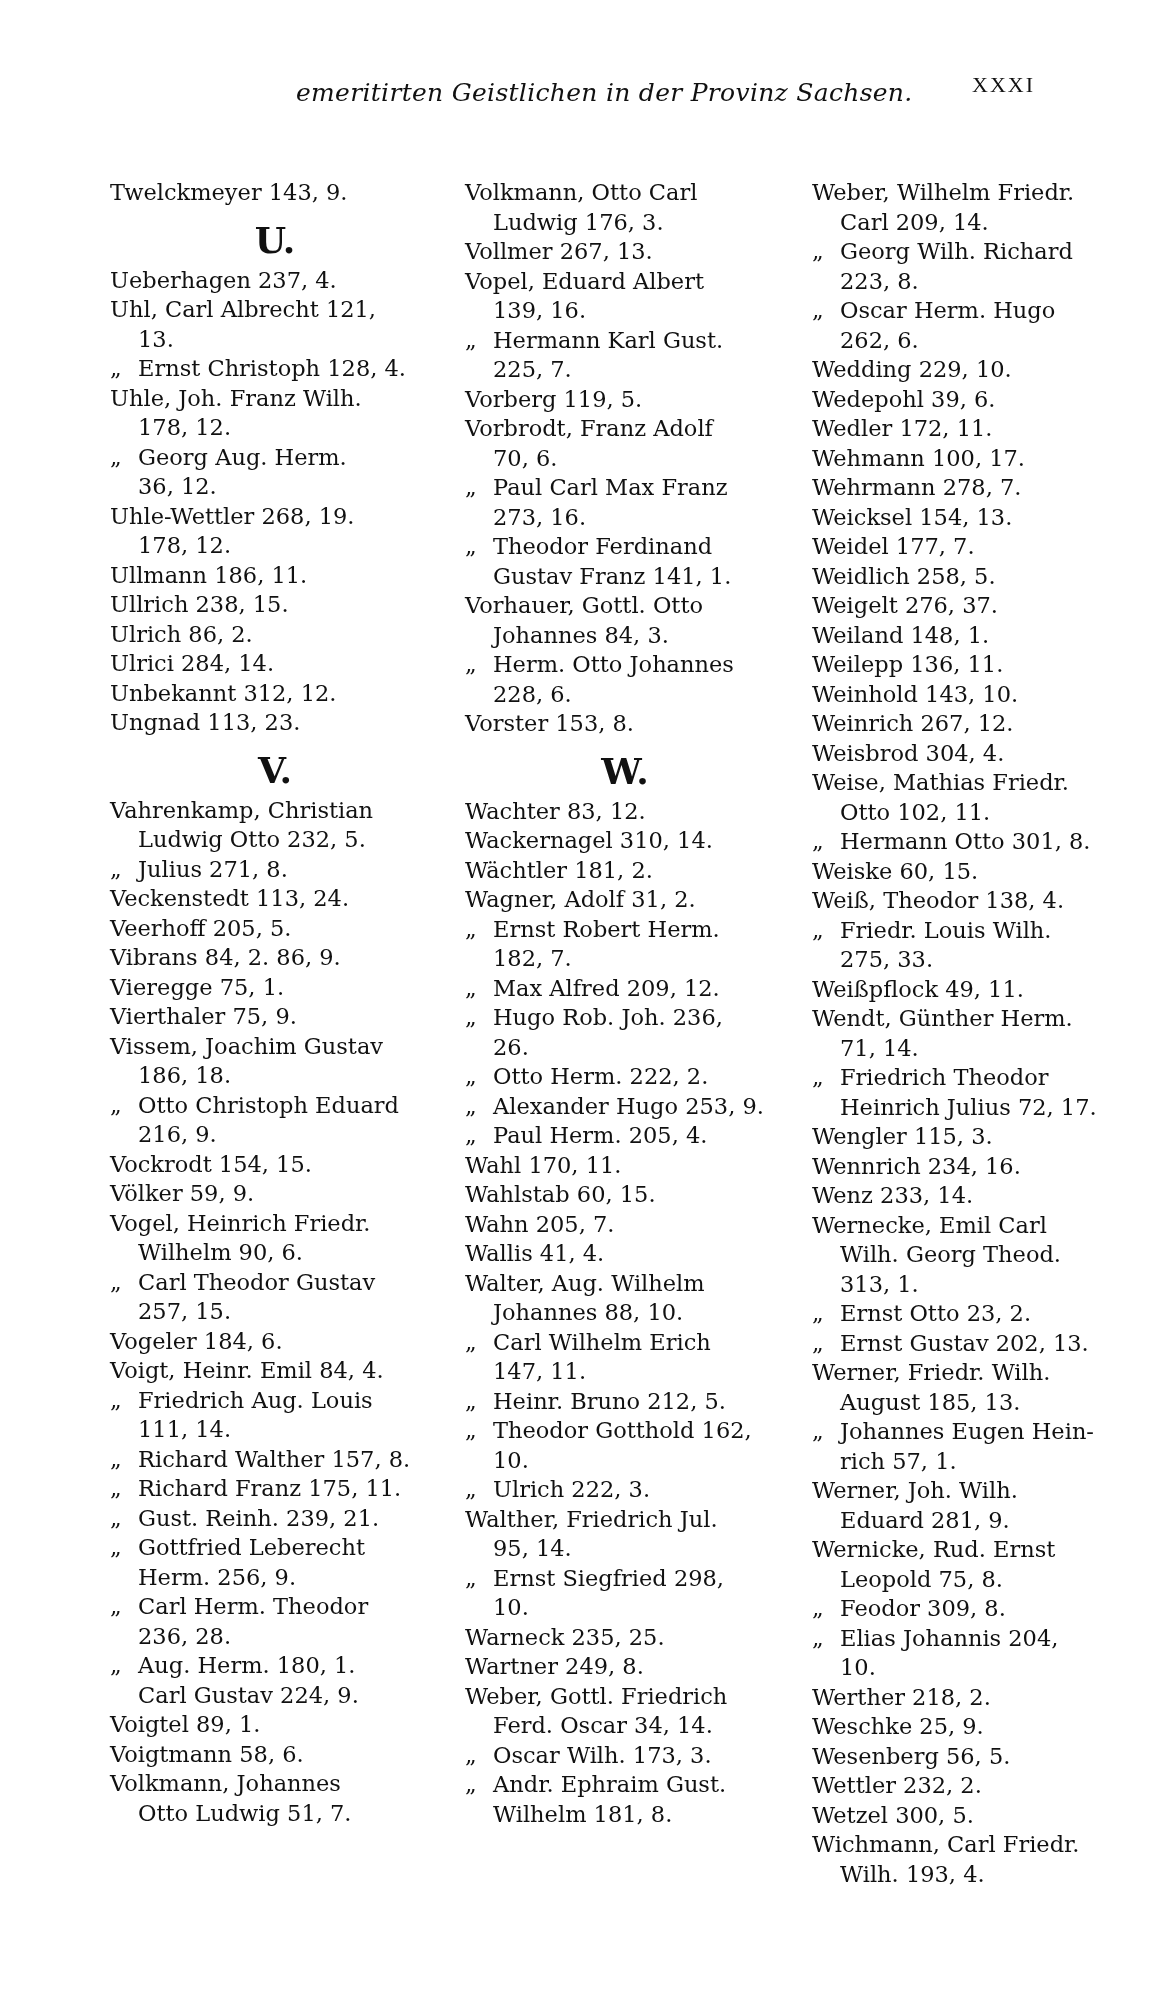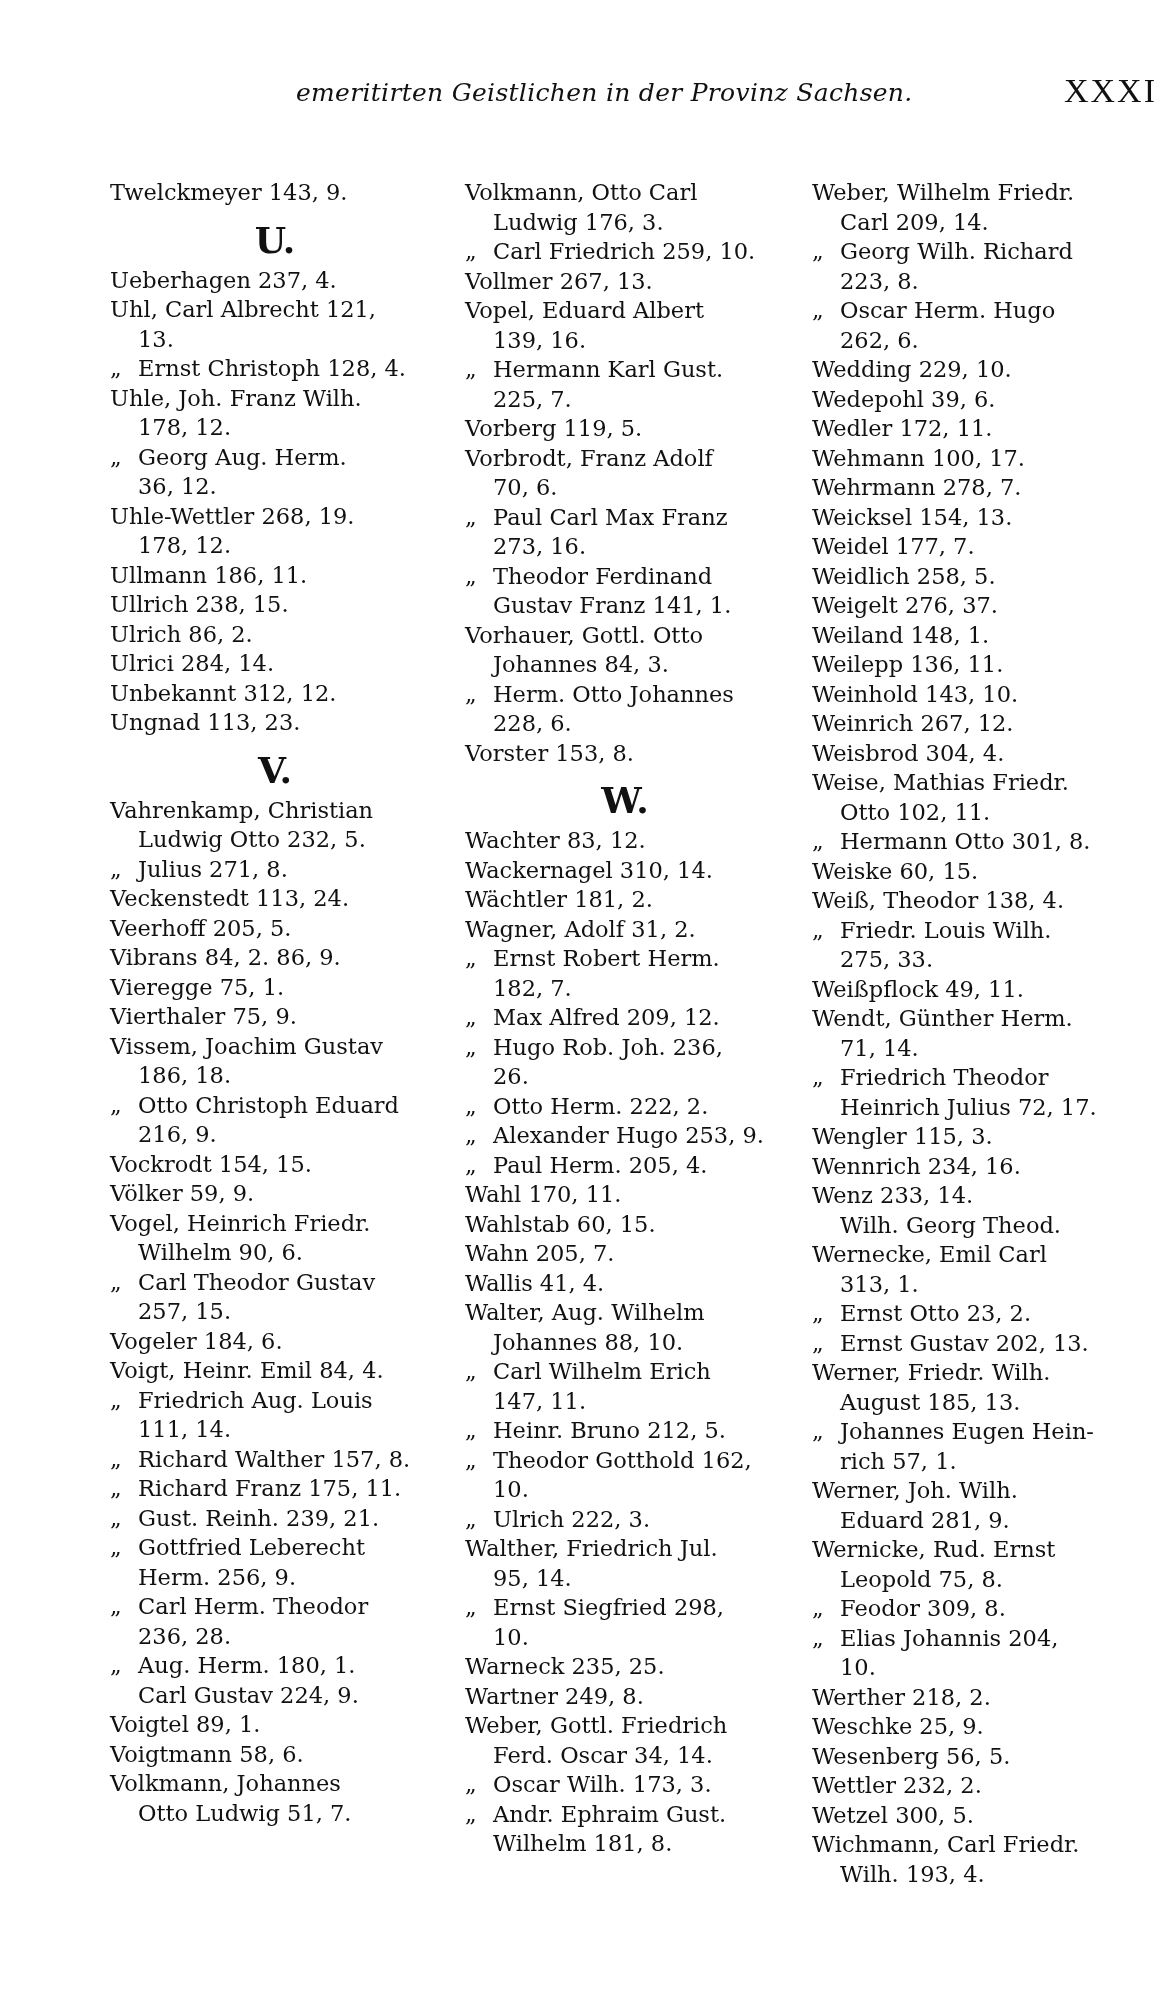--- a/index.html
+++ b/index.html
@@ -11,22 +11,22 @@
   .header {
     position: absolute; left: 0; top: 72px; width: 1169px; height: 50px;
   }
   .running-title {
     position: absolute; left: 296px; top: 6px;
     font-size: 25px; letter-spacing: 0.3px;
     font-family: "DejaVu Serif", "Liberation Serif", serif;
     font-style: italic;
   }
   .page-number {
-    position: absolute; left: 1064px; top: 0px;
-    font-size: 34px; letter-spacing: 2px;
+    position: absolute; left: 972px; top: 0px;
+    font-size: 22px; letter-spacing: 2px;
     font-family: "Liberation Serif", "DejaVu Serif", serif;
   }
   .col {
     position: absolute; top: 178px;
     font-size: 22.5px; line-height: 29.5px;
   }
   .col-1 { left: 110px; width: 330px; }
   .col-2 { left: 465px; width: 320px; }
   .col-3 { left: 812px; width: 322px; }
   .line { white-space: nowrap; height: 29.5px; }
@@ -99,21 +99,20 @@
     <div class="line ditto"><span class="mark">„</span><span>Aug. Herm. 180, 1.</span></div>
     <div class="line indent"><span>Carl Gustav 224, 9.</span></div>
     <div class="line"><span>Voigtel 89, 1.</span></div>
     <div class="line"><span>Voigtmann 58, 6.</span></div>
     <div class="line"><span>Volkmann, Johannes</span></div>
     <div class="line indent"><span>Otto Ludwig 51, 7.</span></div>
   </div>
 <div class="col col-2">
     <div class="line"><span>Volkmann, Otto Carl</span></div>
     <div class="line indent"><span>Ludwig 176, 3.</span></div>
-    <div class="line ditto"><span class="mark">„</span><span>Carl Friedrich 259, 10.</span></div>
     <div class="line"><span>Vollmer 267, 13.</span></div>
     <div class="line"><span>Vopel, Eduard Albert</span></div>
     <div class="line indent"><span>139, 16.</span></div>
     <div class="line ditto"><span class="mark">„</span><span>Hermann Karl Gust.</span></div>
     <div class="line indent"><span>225, 7.</span></div>
     <div class="line"><span>Vorberg 119, 5.</span></div>
     <div class="line"><span>Vorbrodt, Franz Adolf</span></div>
     <div class="line indent"><span>70, 6.</span></div>
     <div class="line ditto"><span class="mark">„</span><span>Paul Carl Max Franz</span></div>
     <div class="line indent"><span>273, 16.</span></div>
@@ -190,22 +189,22 @@
     <div class="line ditto"><span class="mark">„</span><span>Friedr. Louis Wilh.</span></div>
     <div class="line indent"><span>275, 33.</span></div>
     <div class="line"><span>Weißpflock 49, 11.</span></div>
     <div class="line"><span>Wendt, Günther Herm.</span></div>
     <div class="line indent"><span>71, 14.</span></div>
     <div class="line ditto"><span class="mark">„</span><span>Friedrich Theodor</span></div>
     <div class="line indent"><span>Heinrich Julius 72, 17.</span></div>
     <div class="line"><span>Wengler 115, 3.</span></div>
     <div class="line"><span>Wennrich 234, 16.</span></div>
     <div class="line"><span>Wenz 233, 14.</span></div>
+    <div class="line"><span>Wernecke, Emil Carl</span></div>
     <div class="line indent"><span>Wilh. Georg Theod.</span></div>
-    <div class="line"><span>Wernecke, Emil Carl</span></div>
     <div class="line indent"><span>313, 1.</span></div>
     <div class="line ditto"><span class="mark">„</span><span>Ernst Otto 23, 2.</span></div>
     <div class="line ditto"><span class="mark">„</span><span>Ernst Gustav 202, 13.</span></div>
     <div class="line"><span>Werner, Friedr. Wilh.</span></div>
     <div class="line indent"><span>August 185, 13.</span></div>
     <div class="line ditto"><span class="mark">„</span><span>Johannes Eugen Hein-</span></div>
     <div class="line indent"><span>rich 57, 1.</span></div>
     <div class="line"><span>Werner, Joh. Wilh.</span></div>
     <div class="line indent"><span>Eduard 281, 9.</span></div>
     <div class="line"><span>Wernicke, Rud. Ernst</span></div>

